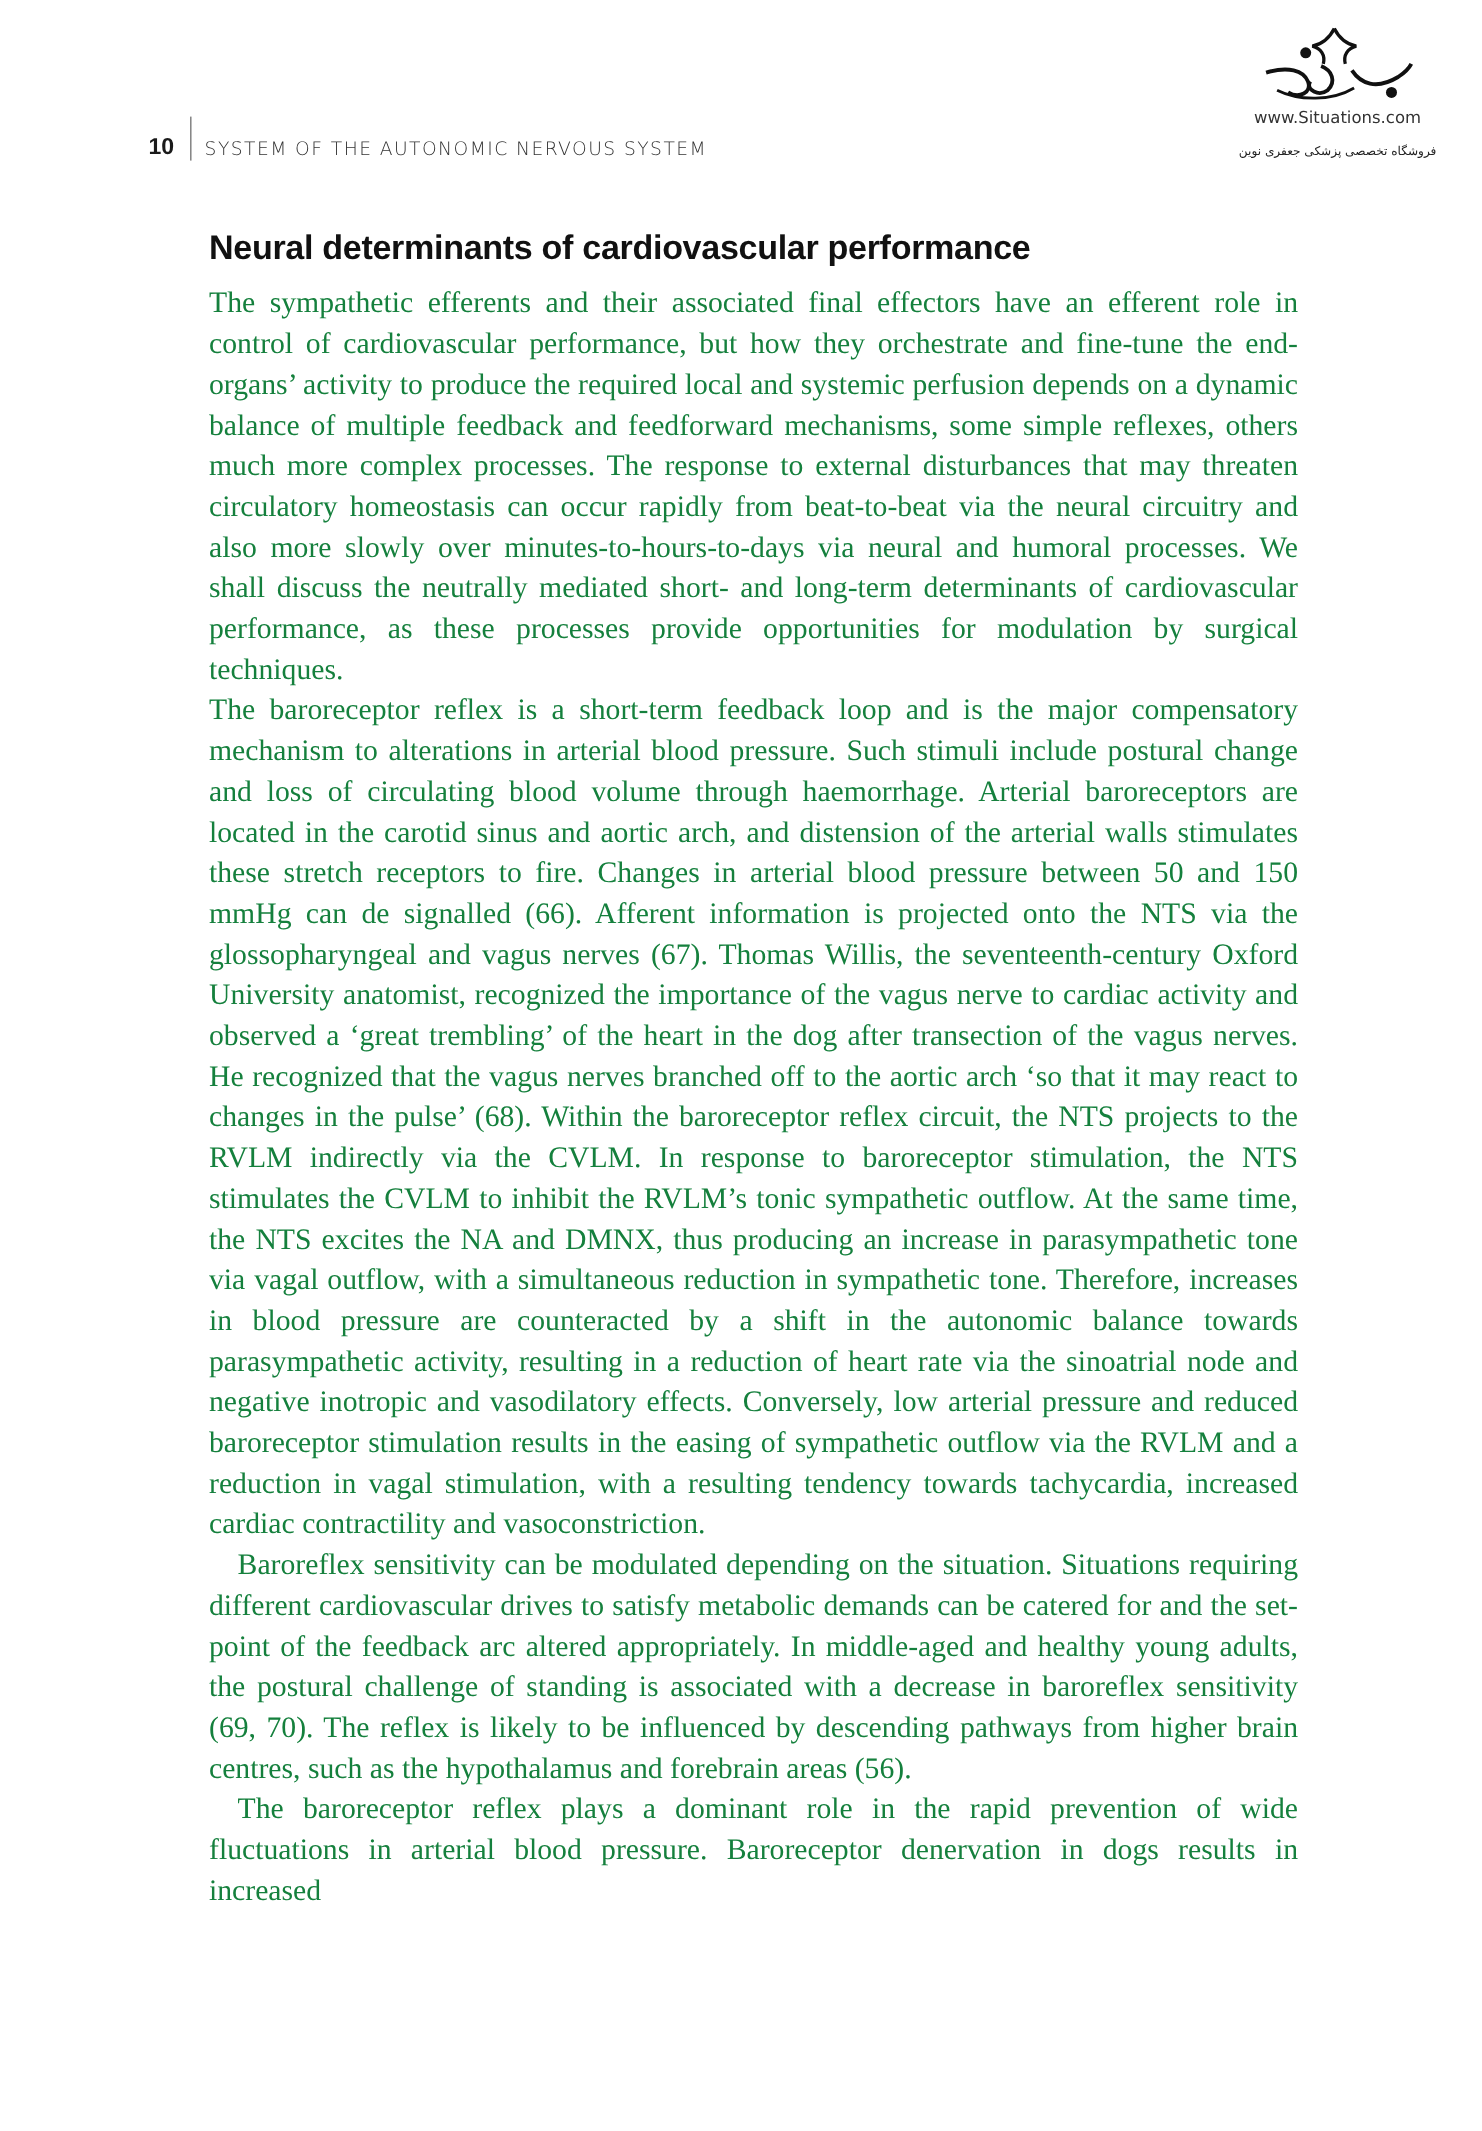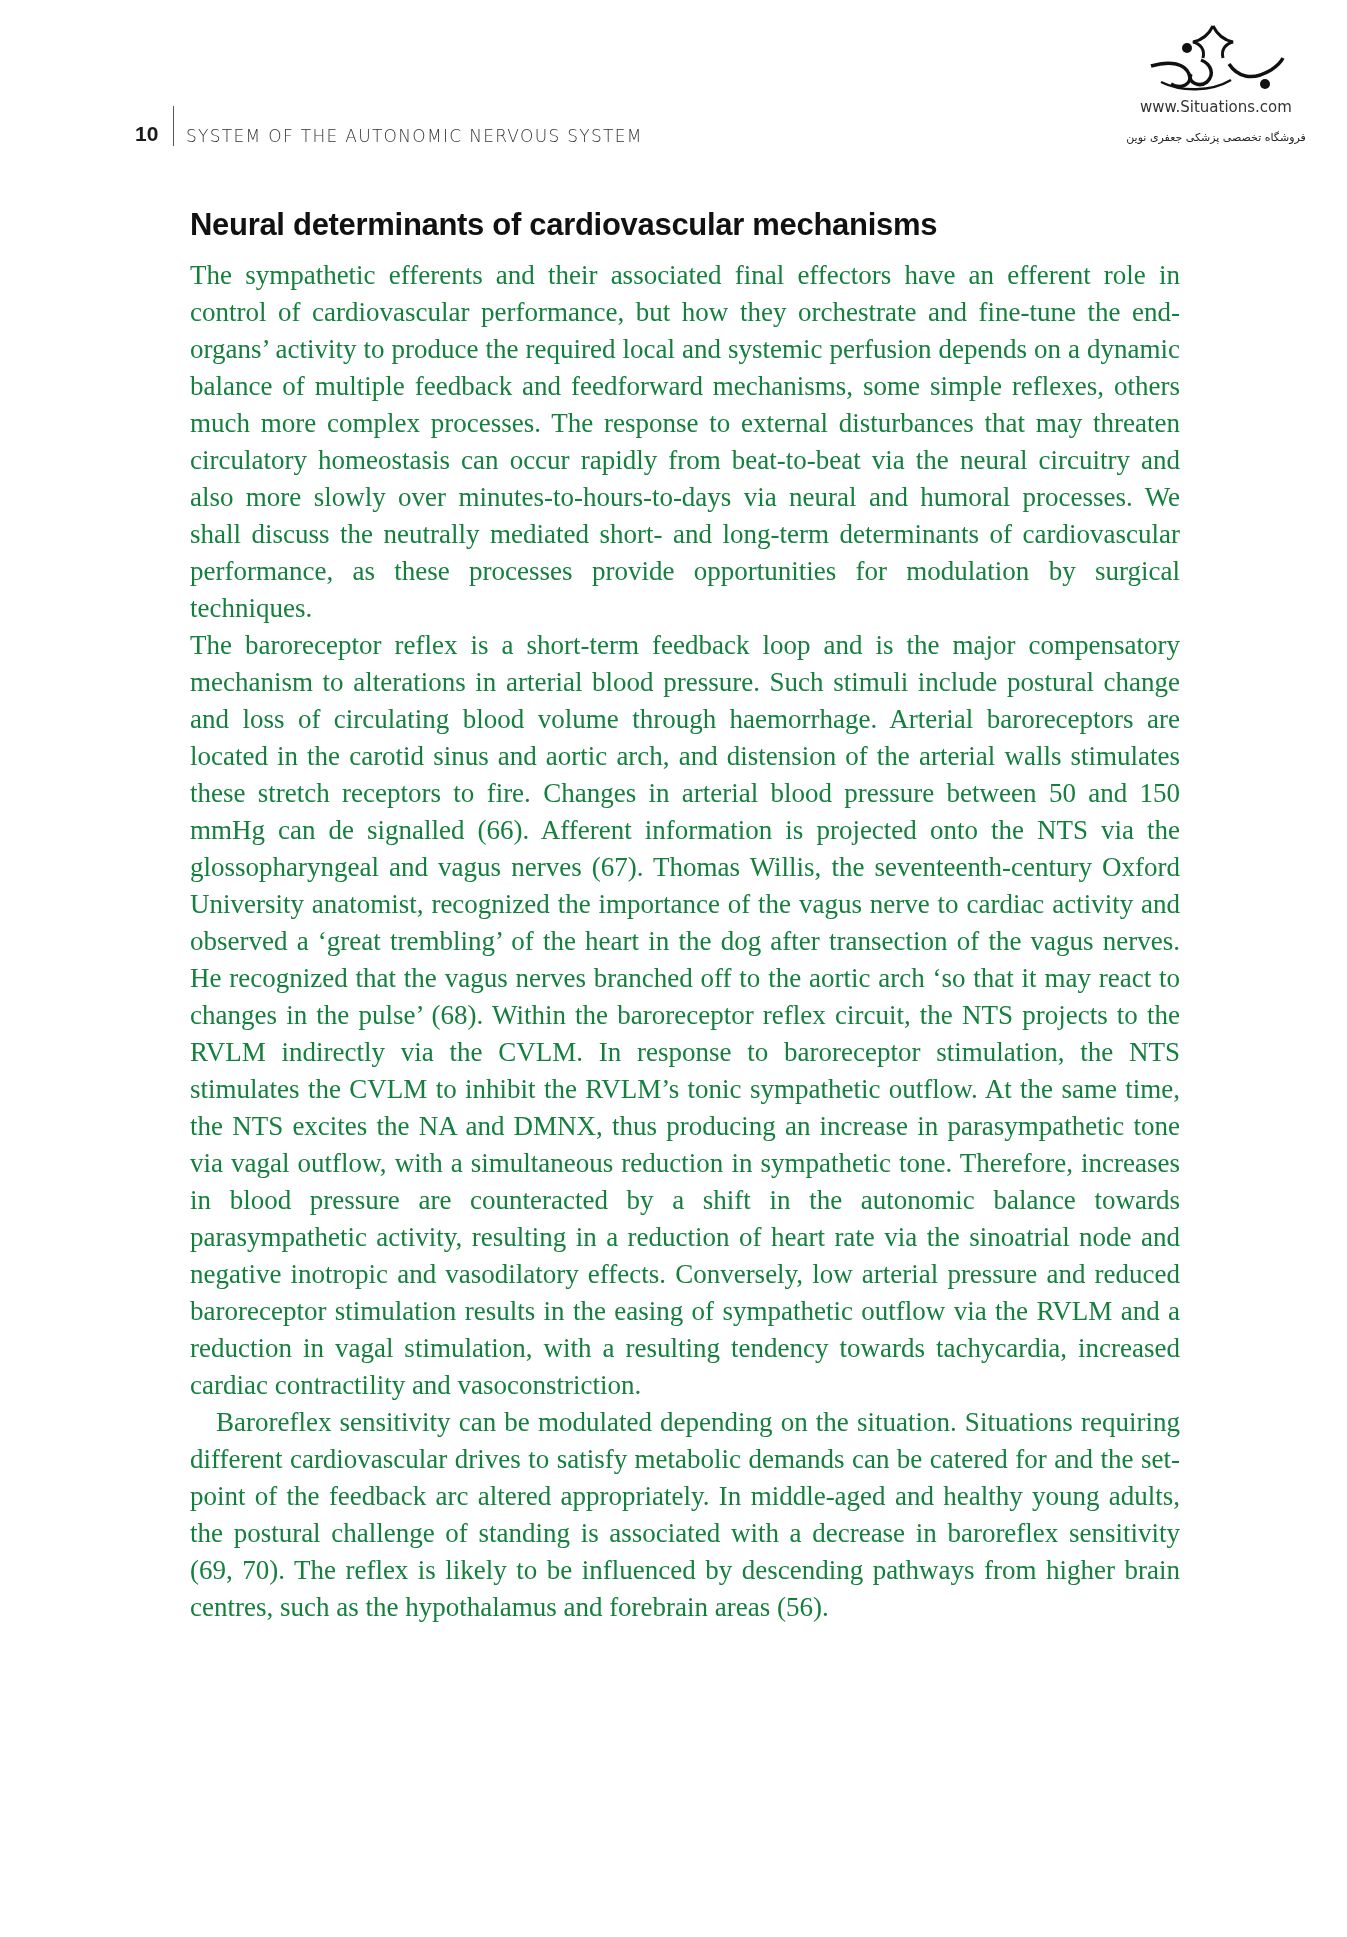--- a/index.html
+++ b/index.html
@@ -36,18 +36,19 @@
     <path d="M88 44 C96 56 110 62 130 50 C136 46 140 42 142 38" fill="none" stroke="#111" stroke-width="3.5"></path>
     <path d="M20 62 C40 72 70 72 90 60" fill="none" stroke="#111" stroke-width="2.5"></path>
     <circle cx="46" cy="28" r="5" fill="#111"></circle>
     <circle cx="124" cy="64" r="5" fill="#111"></circle>
   </svg>
   <div class="logo-url">www.Situations.com</div>
   <div class="logo-fa">فروشگاه تخصصی پزشکی جعفری نوین</div>
 </div>
 
 <div class="content">
-  <h1>Neural determinants of cardiovascular mechanisms</h1>
+  <h1>Neural determinants of cardiovascular performance</h1>
   <p>The sympathetic efferents and their associated final effectors have an efferent role in control of cardiovascular performance, but how they orchestrate and fine-tune the end-organs’ activity to produce the required local and systemic perfusion depends on a dynamic balance of multiple feedback and feedforward mechanisms, some simple reflexes, others much more complex processes. The response to external disturbances that may threaten circulatory homeostasis can occur rapidly from beat-to-beat via the neural circuitry and also more slowly over minutes-to-hours-to-days via neural and humoral processes. We shall discuss the neutrally mediated short- and long-term determinants of cardiovascular performance, as these processes provide opportunities for modulation by surgical techniques.</p>
 
   <p>The baroreceptor reflex is a short-term feedback loop and is the major compensatory mechanism to alterations in arterial blood pressure. Such stimuli include postural change and loss of circulating blood volume through haemorrhage. Arterial baroreceptors are located in the carotid sinus and aortic arch, and distension of the arterial walls stimulates these stretch receptors to fire. Changes in arterial blood pressure between 50 and 150 mmHg can de signalled (66). Afferent information is projected onto the NTS via the glossopharyngeal and vagus nerves (67). Thomas Willis, the seventeenth-century Oxford University anatomist, recognized the importance of the vagus nerve to cardiac activity and observed a ‘great trembling’ of the heart in the dog after transection of the vagus nerves. He recognized that the vagus nerves branched off to the aortic arch ‘so that it may react to changes in the pulse’ (68). Within the baroreceptor reflex circuit, the NTS projects to the RVLM indirectly via the CVLM. In response to baroreceptor stimulation, the NTS stimulates the CVLM to inhibit the RVLM’s tonic sympathetic outflow. At the same time, the NTS excites the NA and DMNX, thus producing an increase in parasympathetic tone via vagal outflow, with a simultaneous reduction in sympathetic tone. Therefore, increases in blood pressure are counteracted by a shift in the autonomic balance towards parasympathetic activity, resulting in a reduction of heart rate via the sinoatrial node and negative inotropic and vasodilatory effects. Conversely, low arterial pressure and reduced baroreceptor stimulation results in the easing of sympathetic outflow via the RVLM and a reduction in vagal stimulation, with a resulting tendency towards tachycardia, increased cardiac contractility and vasoconstriction.</p>
   <p class="indent">Baroreflex sensitivity can be modulated depending on the situation. Situations requiring different cardiovascular drives to satisfy metabolic demands can be catered for and the set-point of the feedback arc altered appropriately. In middle-aged and healthy young adults, the postural challenge of standing is associated with a decrease in baroreflex sensitivity (69, 70). The reflex is likely to be influenced by descending pathways from higher brain centres, such as the hypothalamus and forebrain areas (56).</p>
+  <p class="indent">The baroreceptor reflex plays a dominant role in the rapid prevention of wide fluctuations in arterial blood pressure. Baroreceptor denervation in dogs results in increased</p>
 </div>
 
 </body></html>

